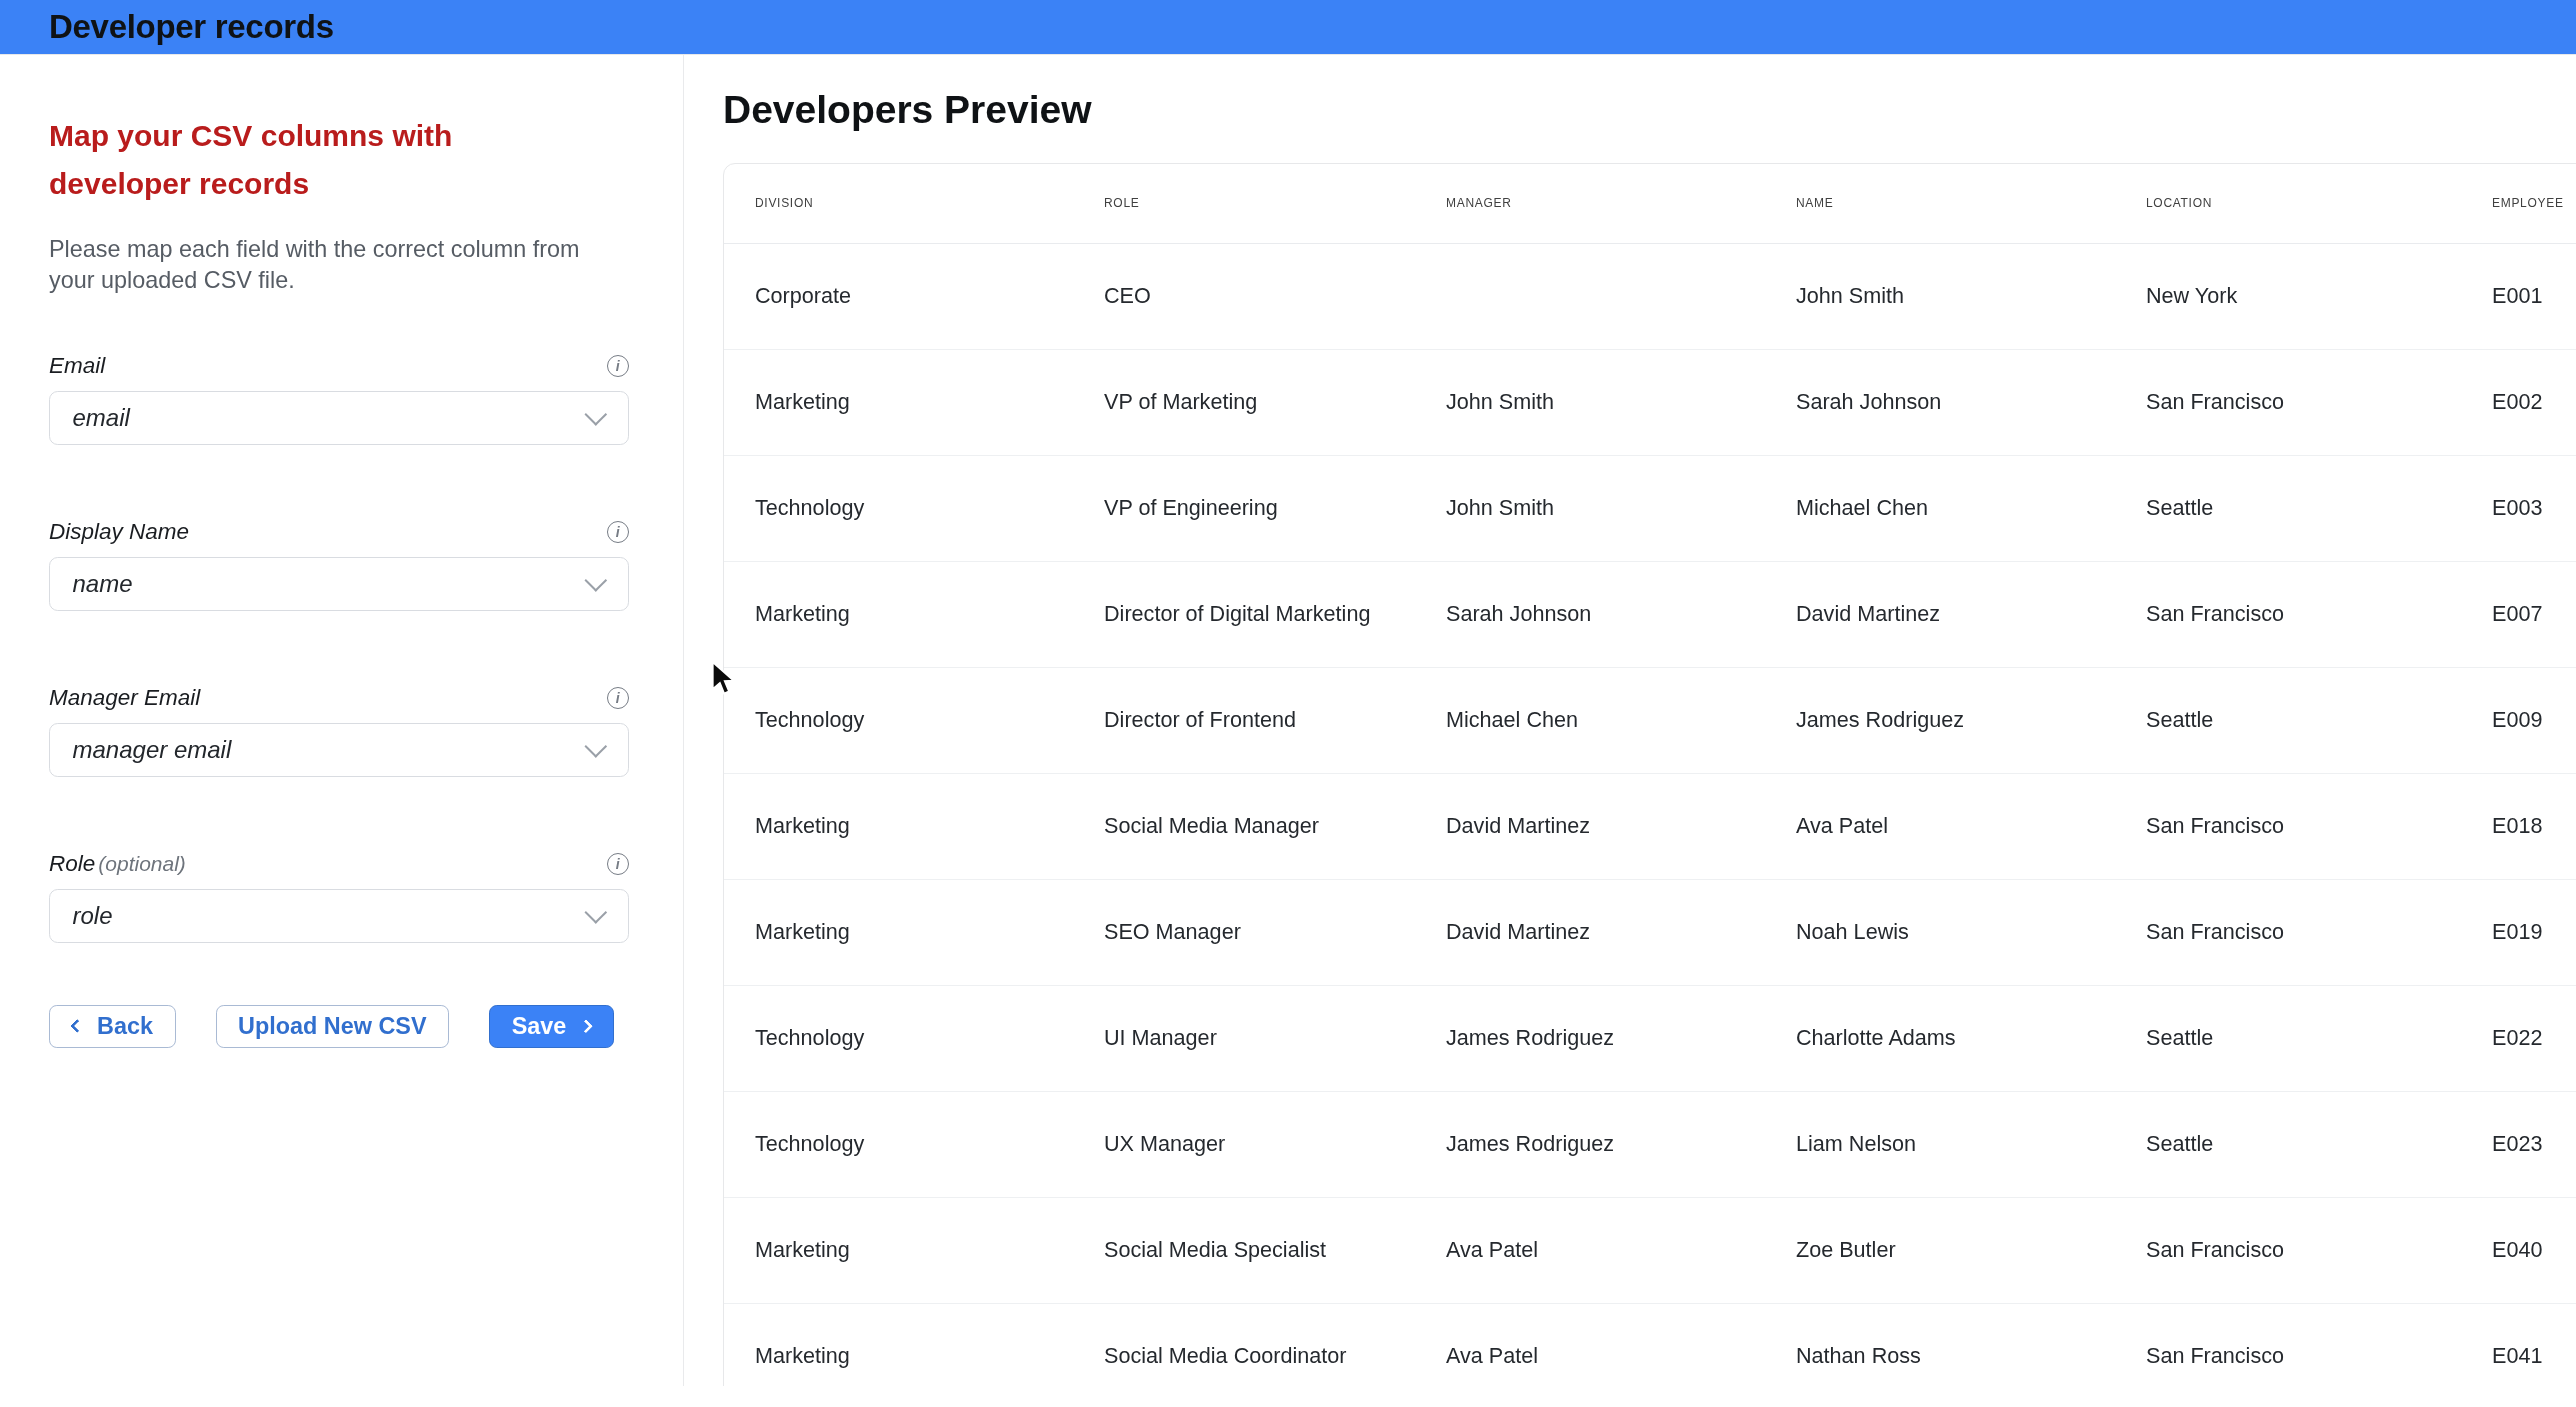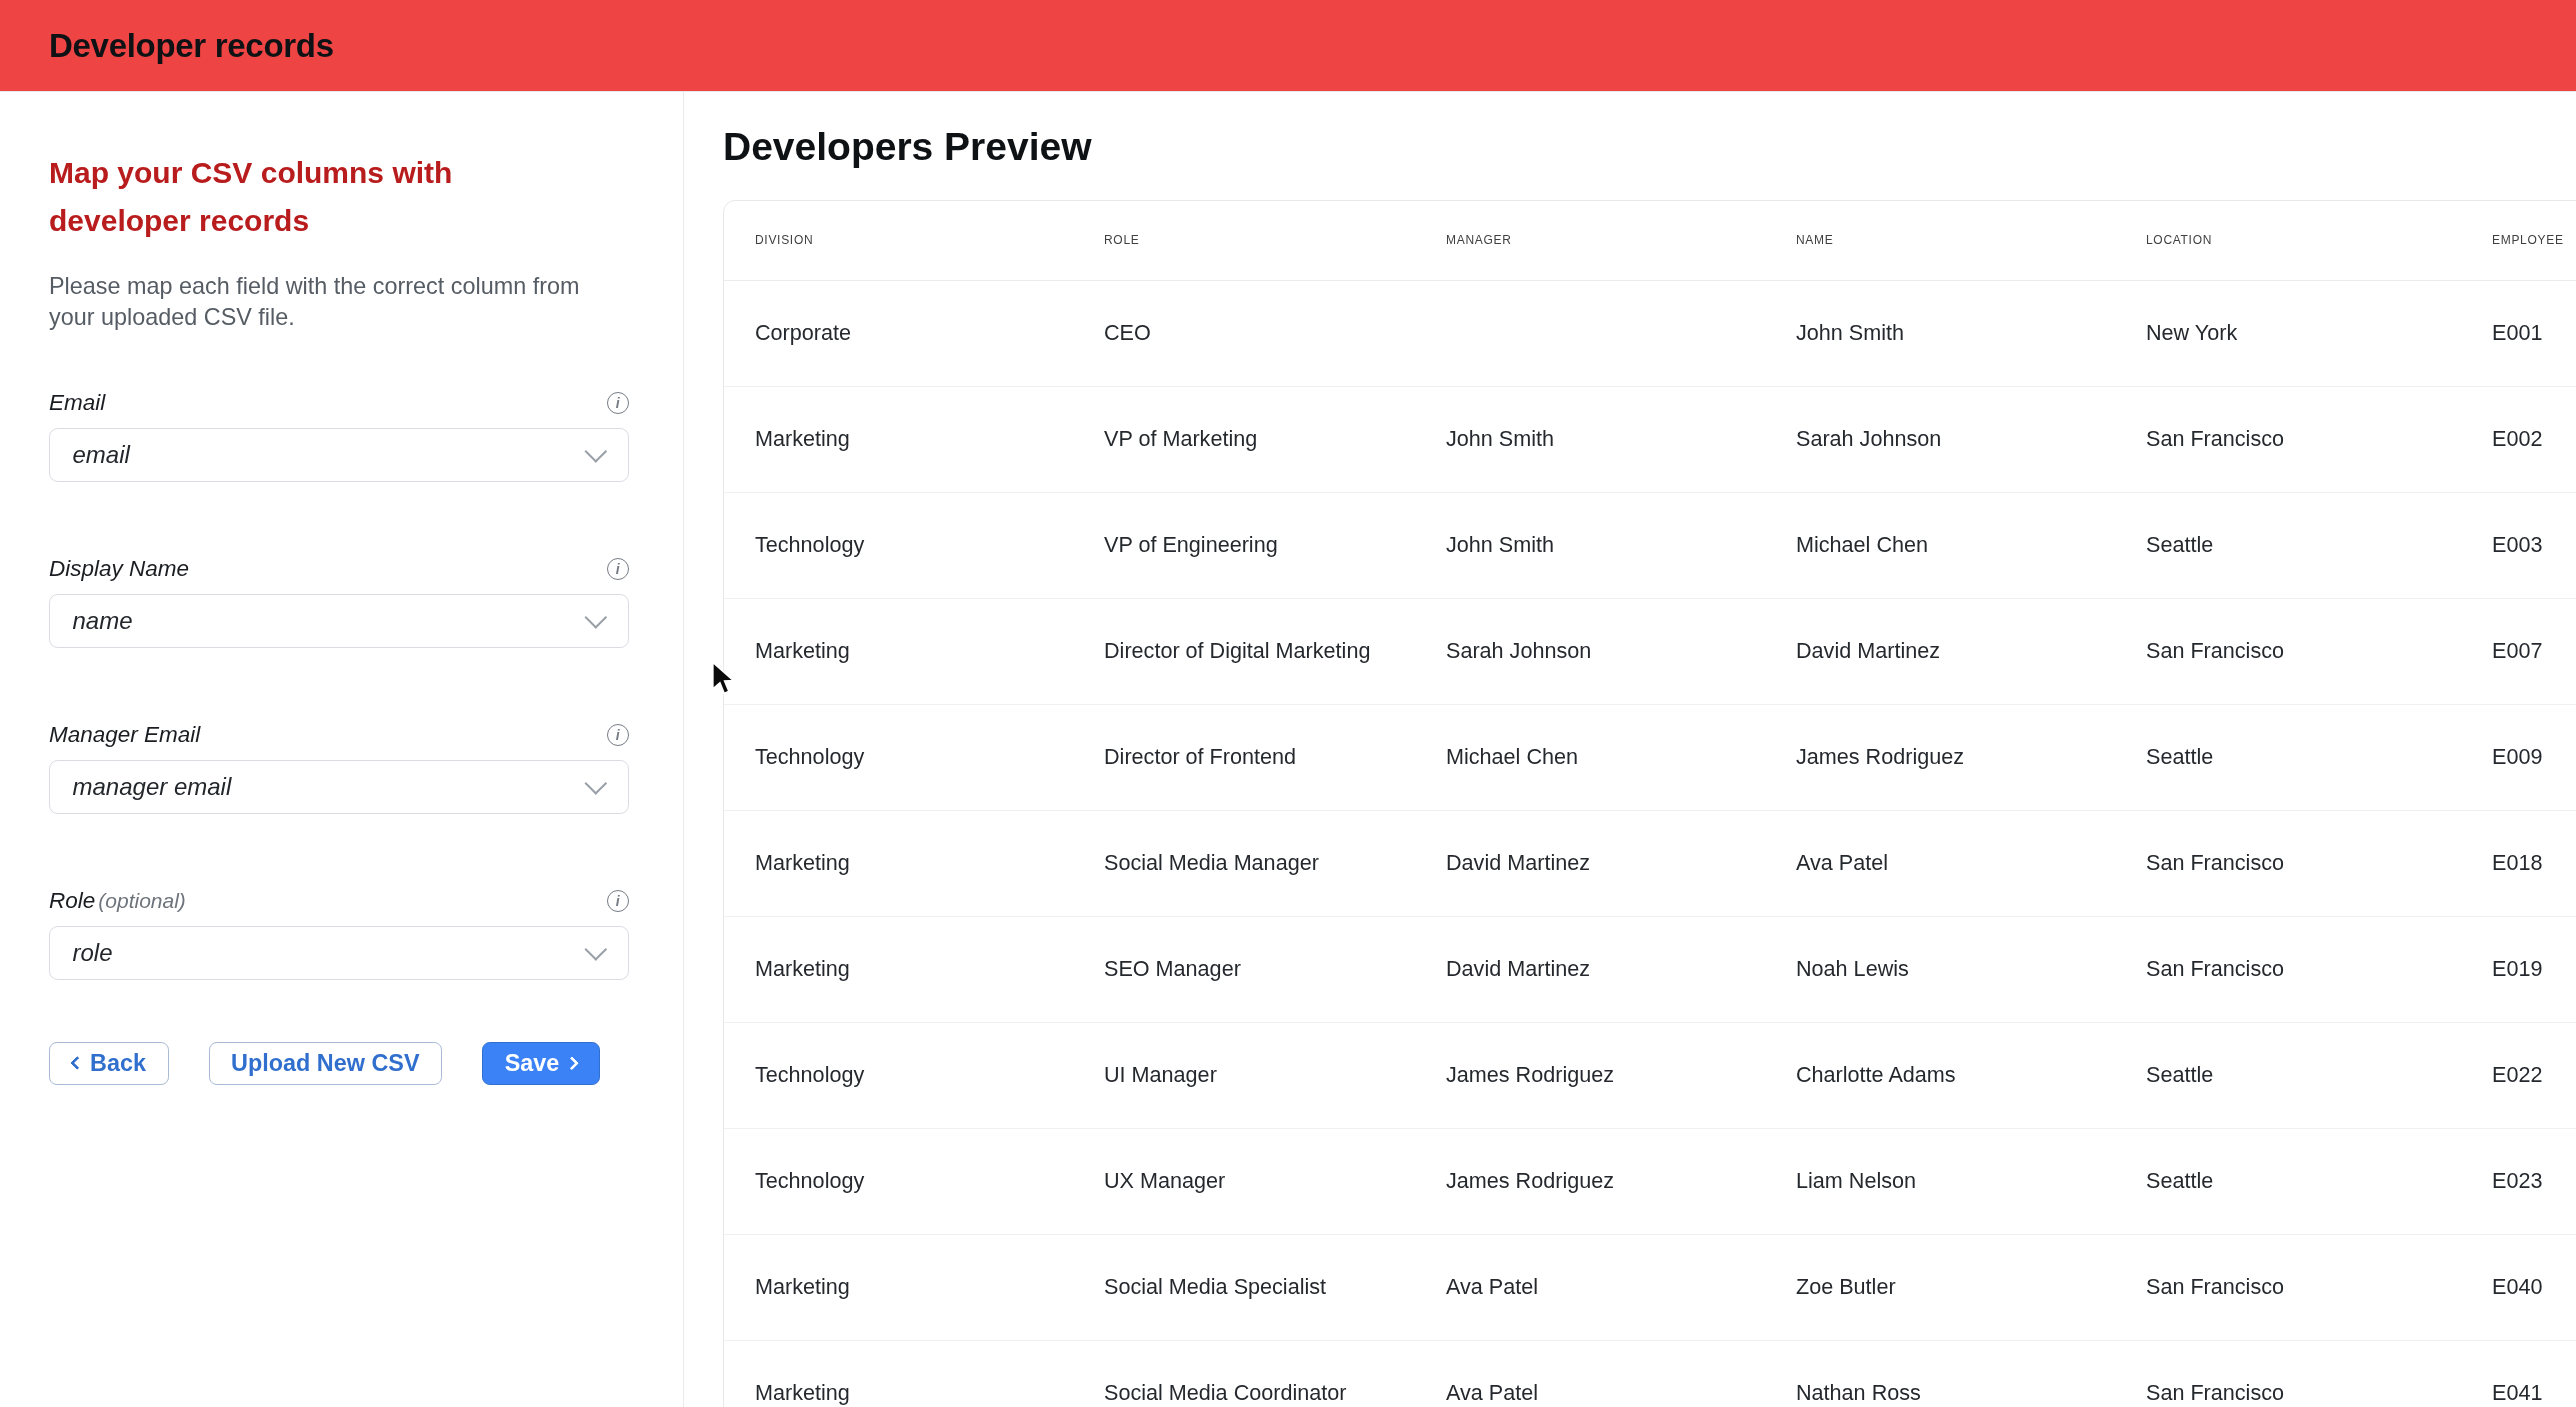--- a/index.html
+++ b/index.html
@@ -8,25 +8,25 @@
     width: 2576px; height: 1407px;
     overflow: hidden;
     background: #ffffff;
     font-family: "Liberation Sans", sans-serif;
     color: #1a1d21;
     position: relative;
   }
 
   
   .top-bar {
-    height: 92px;
+    height: 55px;
     display: flex; align-items: center;
     padding: 0 49px;
     border-bottom: 0.9px solid #e7e8ea;
-    background: #ef4444;
+    background: #3b82f6;
   }
   .top-bar h1 {
     margin: 0;
     font-size: 33px; font-weight: 700;
     letter-spacing: -0.3px;
     color: #0f1215;
   }
 
   
   .main { display: flex; height: 1331px; }
@@ -86,21 +86,21 @@
   }
 
   .btn-row {
     margin-top: 62px;
     display: flex; align-items: center;
   }
   .btn {
     height: 43px;
     border-radius: 7.8px;
     display: inline-flex; align-items: center;
-    gap: 8px;
+    gap: 15px;
     padding: 0 21.6px;
     font-family: "Liberation Sans", sans-serif;
     font-size: 23.4px; font-weight: 700;
     background: #fff;
   }
   .btn-outline { border: 1.7px solid #a9bad4; color: #316fce; }
   .btn-primary { border: 1.7px solid #316fce; background: #3b82f6; color: #ffffff; margin-left: 0; }
   .btn + .btn { margin-left: 40px; }
   .chev-left {
     width: 10.4px; height: 10.4px;

